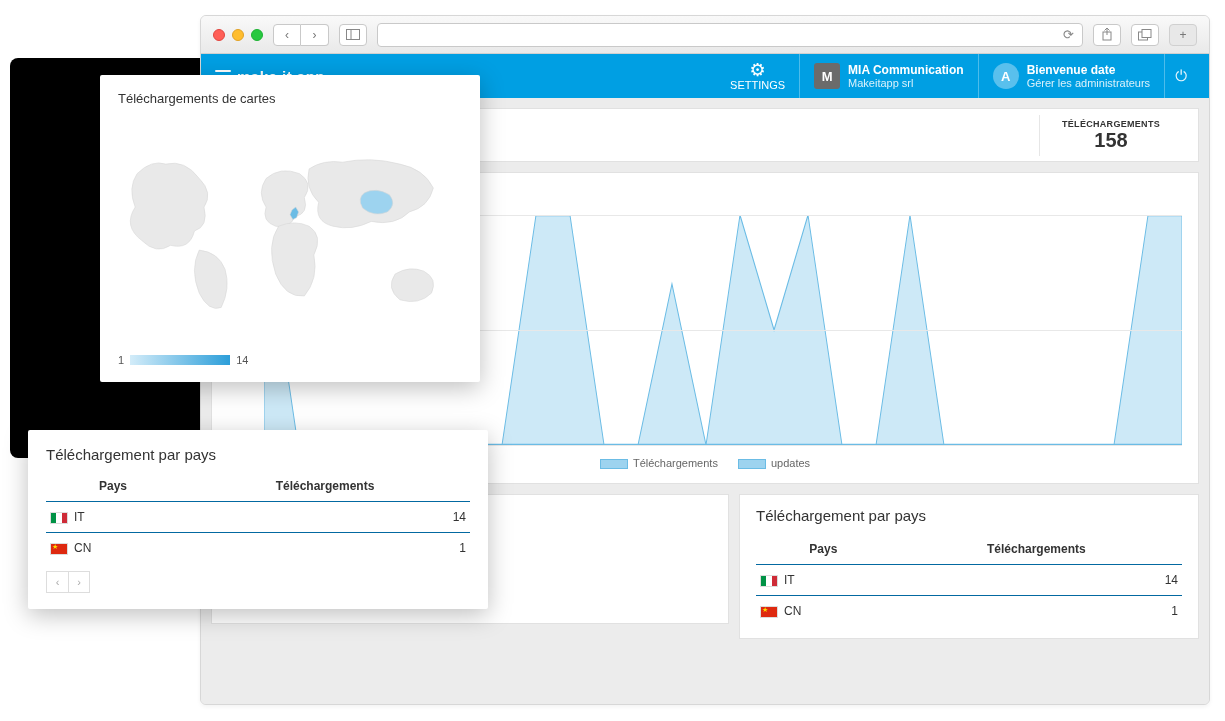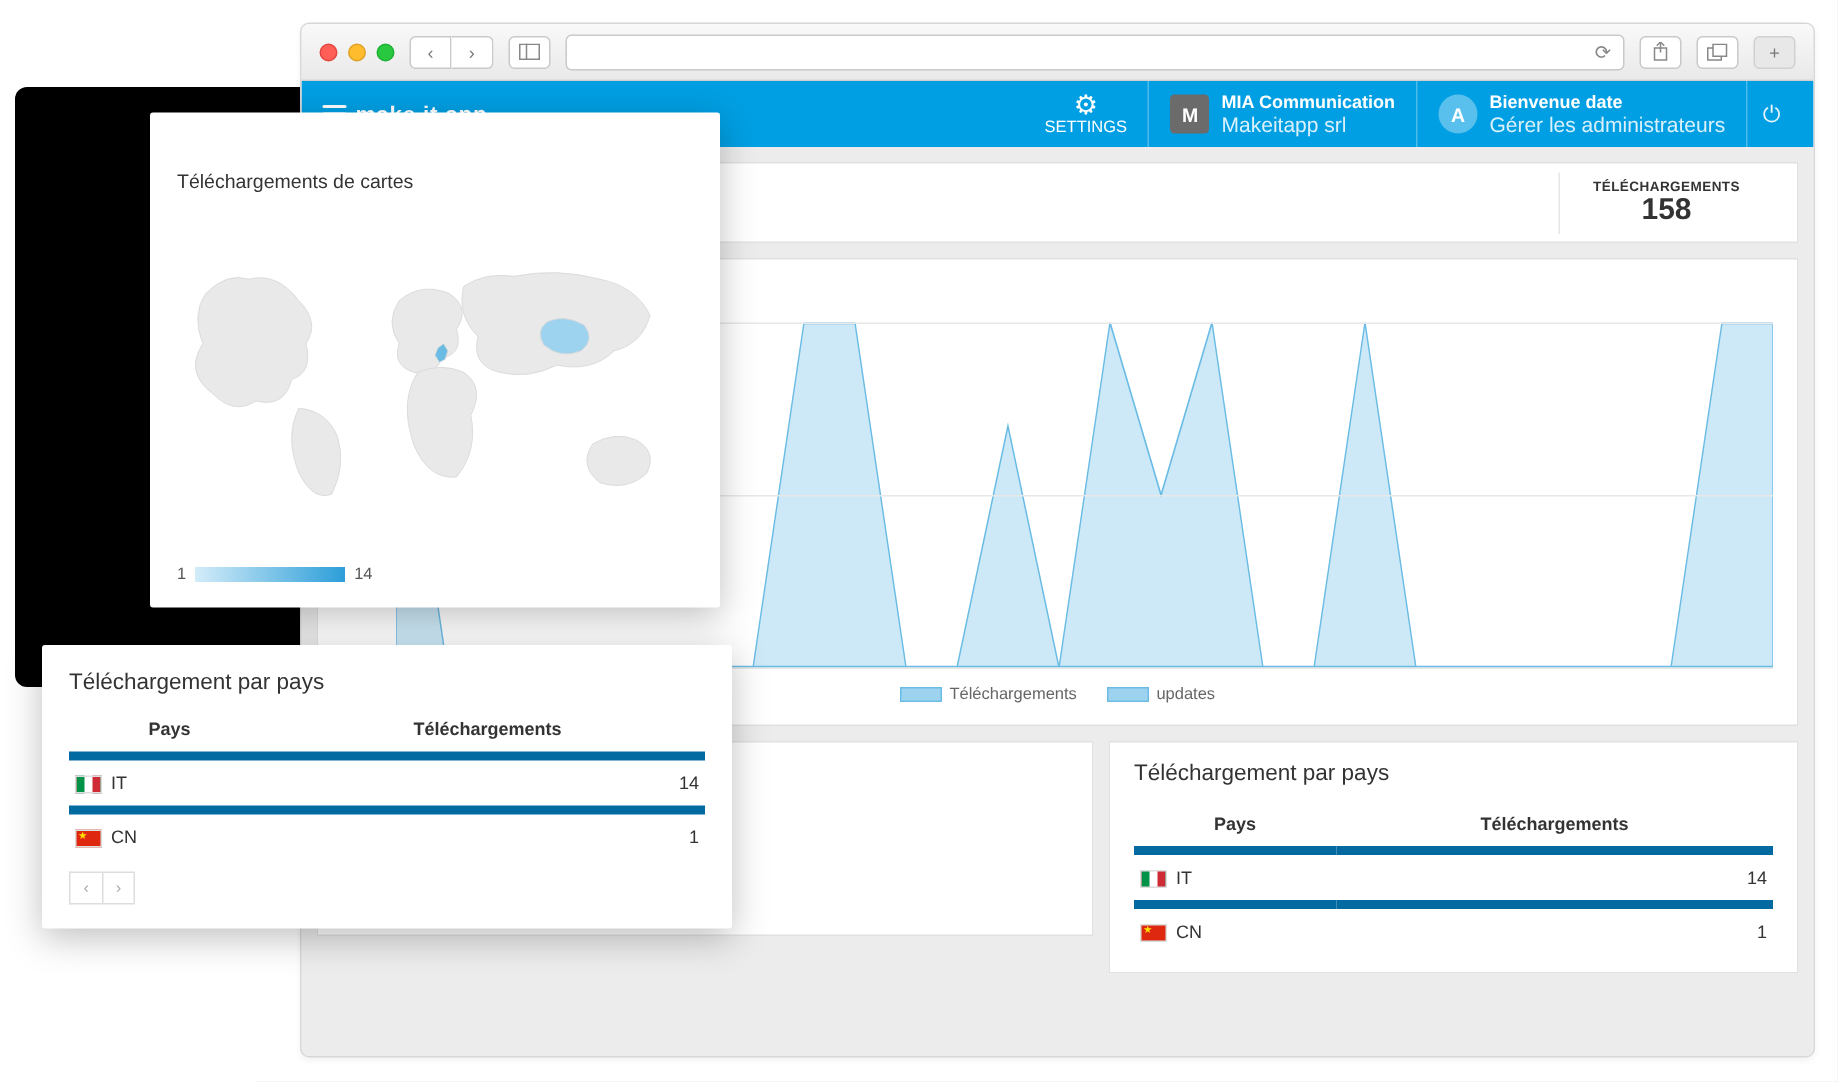--- a/index.html
+++ b/index.html
@@ -76,21 +76,21 @@
     height:44px;background:#009fe3;display:flex;align-items:center;
     justify-content:flex-end;color:#fff;font-size:11px;padding-right:12px;gap:0;
   }
   .app-logo{margin-right:auto;margin-left:14px;display:flex;align-items:center;gap:6px;}
   .burger{width:16px;height:12px;display:flex;flex-direction:column;justify-content:space-between;}
   .burger span{display:block;height:2px;background:#fff;border-radius:1px;}
   .logo-text{font-weight:bold;font-size:15px;letter-spacing:.5px;}
   .hdr-block{display:flex;align-items:center;gap:8px;padding:0 14px;border-left:1px solid rgba(255,255,255,.3);height:100%;}
   .hdr-block.first{border-left:none;}
   .gear{font-size:18px;line-height:1;}
-  .hdr-sub{font-size:14px;opacity:.85;display:block;}
+  .hdr-sub{font-size:11px;opacity:.85;display:block;}
   .hdr-main{font-weight:bold;font-size:12px;}
   .sq-avatar{width:26px;height:26px;border-radius:3px;background:#6b6b6b;color:#fff;display:flex;align-items:center;justify-content:center;font-size:13px;font-weight:bold;}
   .circ-avatar{width:26px;height:26px;border-radius:50%;background:rgba(255,255,255,.35);color:#fff;display:flex;align-items:center;justify-content:center;font-size:13px;font-weight:bold;}
   .power{font-size:15px;opacity:.9;}
 
   .app-body{background:#ececec;padding:10px;height:calc(100% - 38px - 44px);}
 
   
   .topbar{
     background:#fff;border:1px solid #e1e1e1;height:54px;
@@ -116,35 +116,35 @@
   .chart-svg{width:100%;height:100%;display:block;}
   .legend{display:flex;gap:20px;justify-content:center;margin-top:12px;font-size:11px;color:#666;align-items:center;}
   .swatch{display:inline-block;width:28px;height:10px;background:#9dd3ef;border:1px solid #6bbce5;margin-right:5px;vertical-align:middle;}
 
   
   .bottom-row{display:flex;gap:10px;margin-top:10px;}
   .bmap{flex:1;background:#fff;border:1px solid #e1e1e1;height:130px;}
   .bcountry{width:460px;background:#fff;border:1px solid #e1e1e1;padding:12px 16px;}
   .tbl{width:100%;font-size:12px;border-collapse:collapse;}
   .tbl th{font-weight:bold;text-align:center;padding:8px 4px;}
-  .tbl td{padding:8px 4px;border-top:6px solid #0369a1;}
+  .tbl td{padding:8px 4px;border-top:1px solid #0369a1;}
   .tbl td.num{text-align:right;}
   .flag{display:inline-block;width:18px;height:12px;margin-right:6px;vertical-align:middle;position:relative;overflow:hidden;border:1px solid #ddd;}
   .flag.it{background:linear-gradient(to right,#009246 33%,#fff 33%,#fff 66%,#ce2b37 66%);}
   .flag.cn{background:#de2910;}
   .flag.cn::after{content:"★";position:absolute;left:1px;top:-1px;font-size:7px;color:#ffde00;}
 
   
   .float-card{
     position:absolute;background:#fff;border-radius:2px;
     box-shadow:0 6px 24px rgba(0,0,0,.25);
     z-index:5;padding:16px 18px;
   }
   .float-map{left:100px;top:75px;width:380px;}
-  .float-map .card-title{font-size:13px;margin-top:22px;}
+  .float-map .card-title{font-size:13px;}
   .worldmap{width:100%;height:230px;}
   .map-legend{display:flex;align-items:center;gap:6px;font-size:11px;color:#555;margin-top:4px;}
   .grad{width:100px;height:10px;background:linear-gradient(to right,#d3ecf9,#2c9ed9);}
 
   .float-country{left:28px;top:430px;width:460px;}
   .float-country .card-title{font-size:15px;margin-bottom:8px;}
   .pager{display:flex;gap:0;margin-top:8px;}
   .pager button{
     width:22px;height:22px;border:1px solid #ddd;background:#fff;
     font-size:11px;color:#aaa;cursor:pointer;

